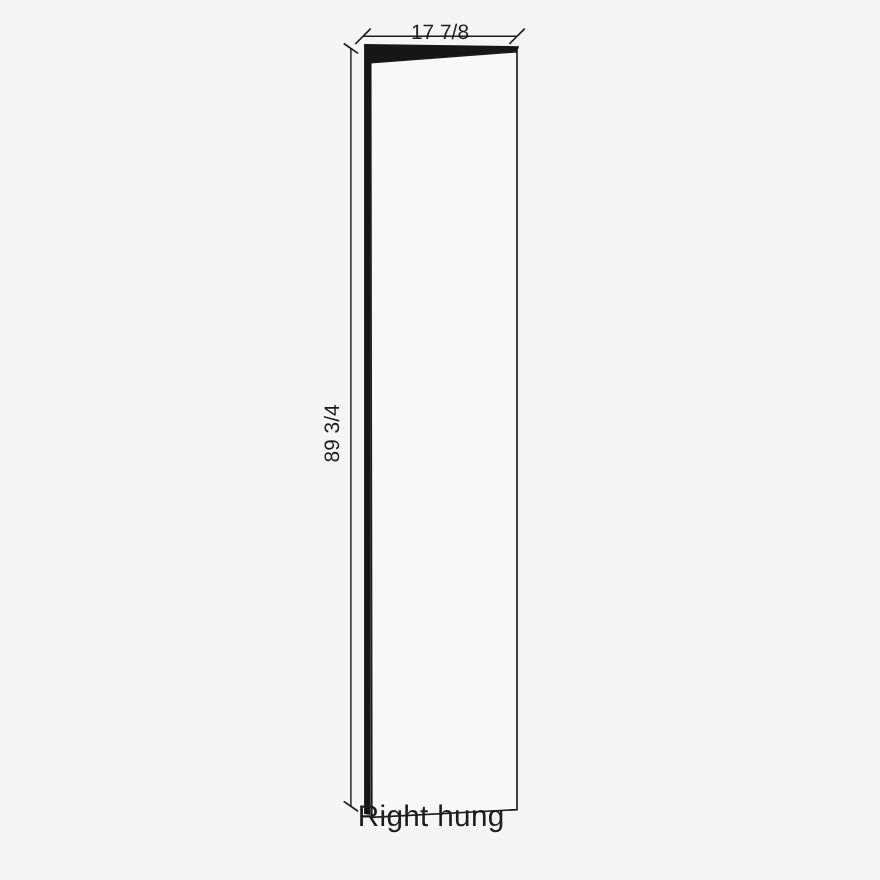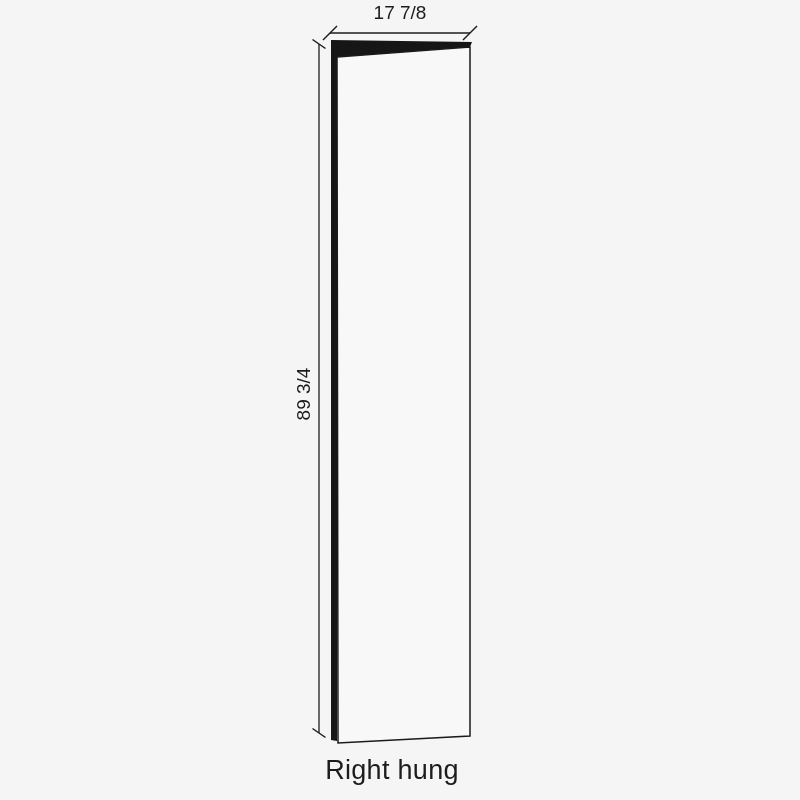--- a/index.html
+++ b/index.html
@@ -25,33 +25,33 @@
   }
   .dim-label {
     position: absolute;
     color: #1c1c1c;
     font-size: 19px;
     line-height: 1.1;
     white-space: nowrap;
   }
   .dim-label.width {
     left: 320px;
-    top: 3px;
+    top: 20px;
     width: 160px;
     text-align: center;
   }
   .dim-label.height {
     left: 304px;
     top: 394px;
     transform: translate(-50%, -50%) rotate(-90deg);
   }
   .caption {
     position: absolute;
     left: 242px;
-    top: 755px;
+    top: 727px;
     width: 300px;
     text-align: center;
     color: #1c1c1c;
     font-size: 27px;
     letter-spacing: 0.3px;
     white-space: nowrap;
   }
 </style>
 </head>
 <body>

